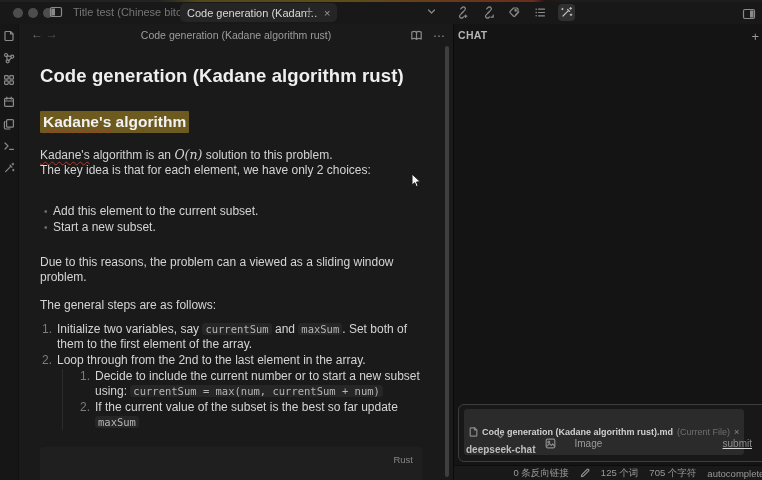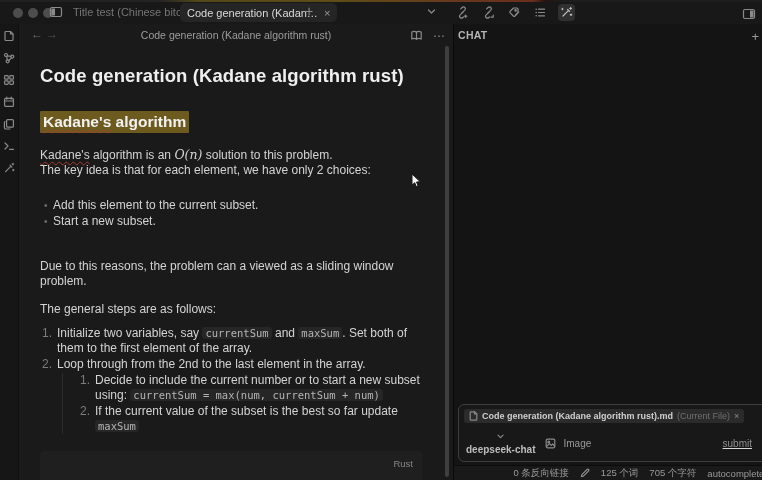--- a/index.html
+++ b/index.html
@@ -44,24 +44,24 @@
   .vh-icons { position:absolute; right:8px; top:3px; display:flex; gap:8px; align-items:center; }
   .vh-more { font-size:12px; color:#8a8a8a; line-height:14px; }
 
   .note { padding:14px 31px 0 21px; font-size:12px; line-height:15px; color:#d4d4d4; }
   .note h1 { font-size:18.5px; line-height:22px; font-weight:bold; color:#efefef; margin-top:5px; letter-spacing:.1px; }
   .h2-row { margin-top:24px; }
   .hl { display:inline-block; background:#6d5a1f; color:#f2f2f2; font-weight:bold; font-size:15.5px; line-height:19px; padding:1px 3px 2px 3px; border-radius:1px; }
   .sq { text-decoration:underline wavy #a63c2e 1px; text-underline-offset:2px; }
   .p1 { margin-top:14px; }
   .math { font-family:"DejaVu Serif", serif; font-style:italic; font-size:12.5px; }
-  .ul { margin-top:20px; list-style:none; }
+  .ul { margin-top:26px; list-style:none; }
   .ul li { padding-left:13px; position:relative; margin-bottom:1px; line-height:15px; }
   .ul li::before { content:"•"; position:absolute; left:4px; top:0; color:#6e6e6e; font-size:10px; }
-  .p2 { margin-top:30px; }
+  .p2 { margin-top:20px; }
   .p3 { margin-top:13px; }
   code { font-family:"DejaVu Sans Mono", monospace; font-size:10.5px; background:#262626; color:#b5b5b5; padding:0 3px; border-radius:3px; }
   .ol { margin-top:9px; list-style:none; counter-reset:st; }
   .ol > li { counter-increment:st; padding-left:17px; position:relative; line-height:15px; margin-bottom:1px; }
   .ol > li::before { content:counter(st) "."; position:absolute; left:2px; color:#7c7c7c; }
   .subol { list-style:none; counter-reset:sst; margin:1px 0 0 5px; border-left:1px solid #2b2b2b; padding-left:16px; }
   .subol > li { counter-increment:sst; padding-left:16px; position:relative; line-height:15px; margin-bottom:1px; }
   .subol > li::before { content:counter(sst) "."; position:absolute; left:1px; color:#7c7c7c; }
   .codeblock { position:relative; margin-top:17px; height:38px; background:#1f1f1f; border-radius:4px; }
   .lang { position:absolute; top:5px; right:9px; font-size:9.5px; color:#868686; }
@@ -72,28 +72,28 @@
   .chat-header { position:relative; height:22px; }
   .chat-title { position:absolute; left:4px; top:0; height:22px; line-height:23px; font-size:10.5px; font-weight:bold; color:#b5b5b5; letter-spacing:.3px; }
   .chat-hicons { position:absolute; right:7px; top:4px; display:flex; gap:9px; align-items:center; }
   .chat-plus { font-size:13px; color:#9a9a9a; line-height:13px; }
 
   .shortcuts { position:absolute; top:177px; left:50%; transform:translateX(-50%); display:grid; grid-template-columns:auto auto; column-gap:10px; row-gap:3px; }
   .sc-label { font-size:11px; color:#c8c8c8; white-space:nowrap; }
   .sc-keys { font-family:"DejaVu Sans Mono", monospace; font-size:9.5px; color:#848484; line-height:13px; white-space:nowrap; }
 
   .chat-input { position:absolute; left:4px; right:4px; bottom:18px; height:58px; border:1px solid #3d3d3d; border-radius:6px; background:#181818; }
-  .chip { position:absolute; left:5px; top:4px; display:inline-flex; align-items:center; gap:4px; background:#2b2b2b; border-radius:3px; padding:2px 5px; }
+  .chip { position:absolute; left:5px; top:4px; display:inline-flex; align-items:center; gap:4px; background:#2b2b2b; border-radius:3px; padding:18px 5px; }
   .chip-name { font-size:9px; color:#cfcfcf; font-weight:bold; white-space:nowrap; }
   .chip-badge { font-size:9px; color:#6f6f6f; white-space:nowrap; }
   .chip-x { font-size:9px; color:#8a8a8a; }
   .input-row { position:absolute; left:7px; right:9px; bottom:6px; display:flex; align-items:center; }
   .model { display:flex; align-items:center; gap:3px;flex-direction:column; }
   .model-name { font-size:10px; color:#bdbdbd; font-weight:bold; }
-  .img-btn { display:flex; align-items:center; gap:7px; margin-left:10px; }
+  .img-btn { display:flex; align-items:center; gap:18px; margin-left:10px; }
   .img-label { font-size:10px; color:#9a9a9a; }
   .submit { margin-left:auto; display:flex; align-items:center; gap:16px;text-decoration:underline; }
   .submit-label { font-size:10px; color:#8d8d8d; }
 
   .statusbar { position:absolute; left:0; right:0; bottom:0; height:15px; background:#191919; border-top:1px solid #0c0c0c;
     display:flex; align-items:center; justify-content:flex-end; gap:11px; padding-right:7px; font-size:9.5px; color:#9a9a9a; white-space:nowrap; }
   .status-item { display:flex; align-items:center; gap:3px; }
 
   .cursor { position:absolute; left:411px; top:173px; z-index:20; }
 </style>

